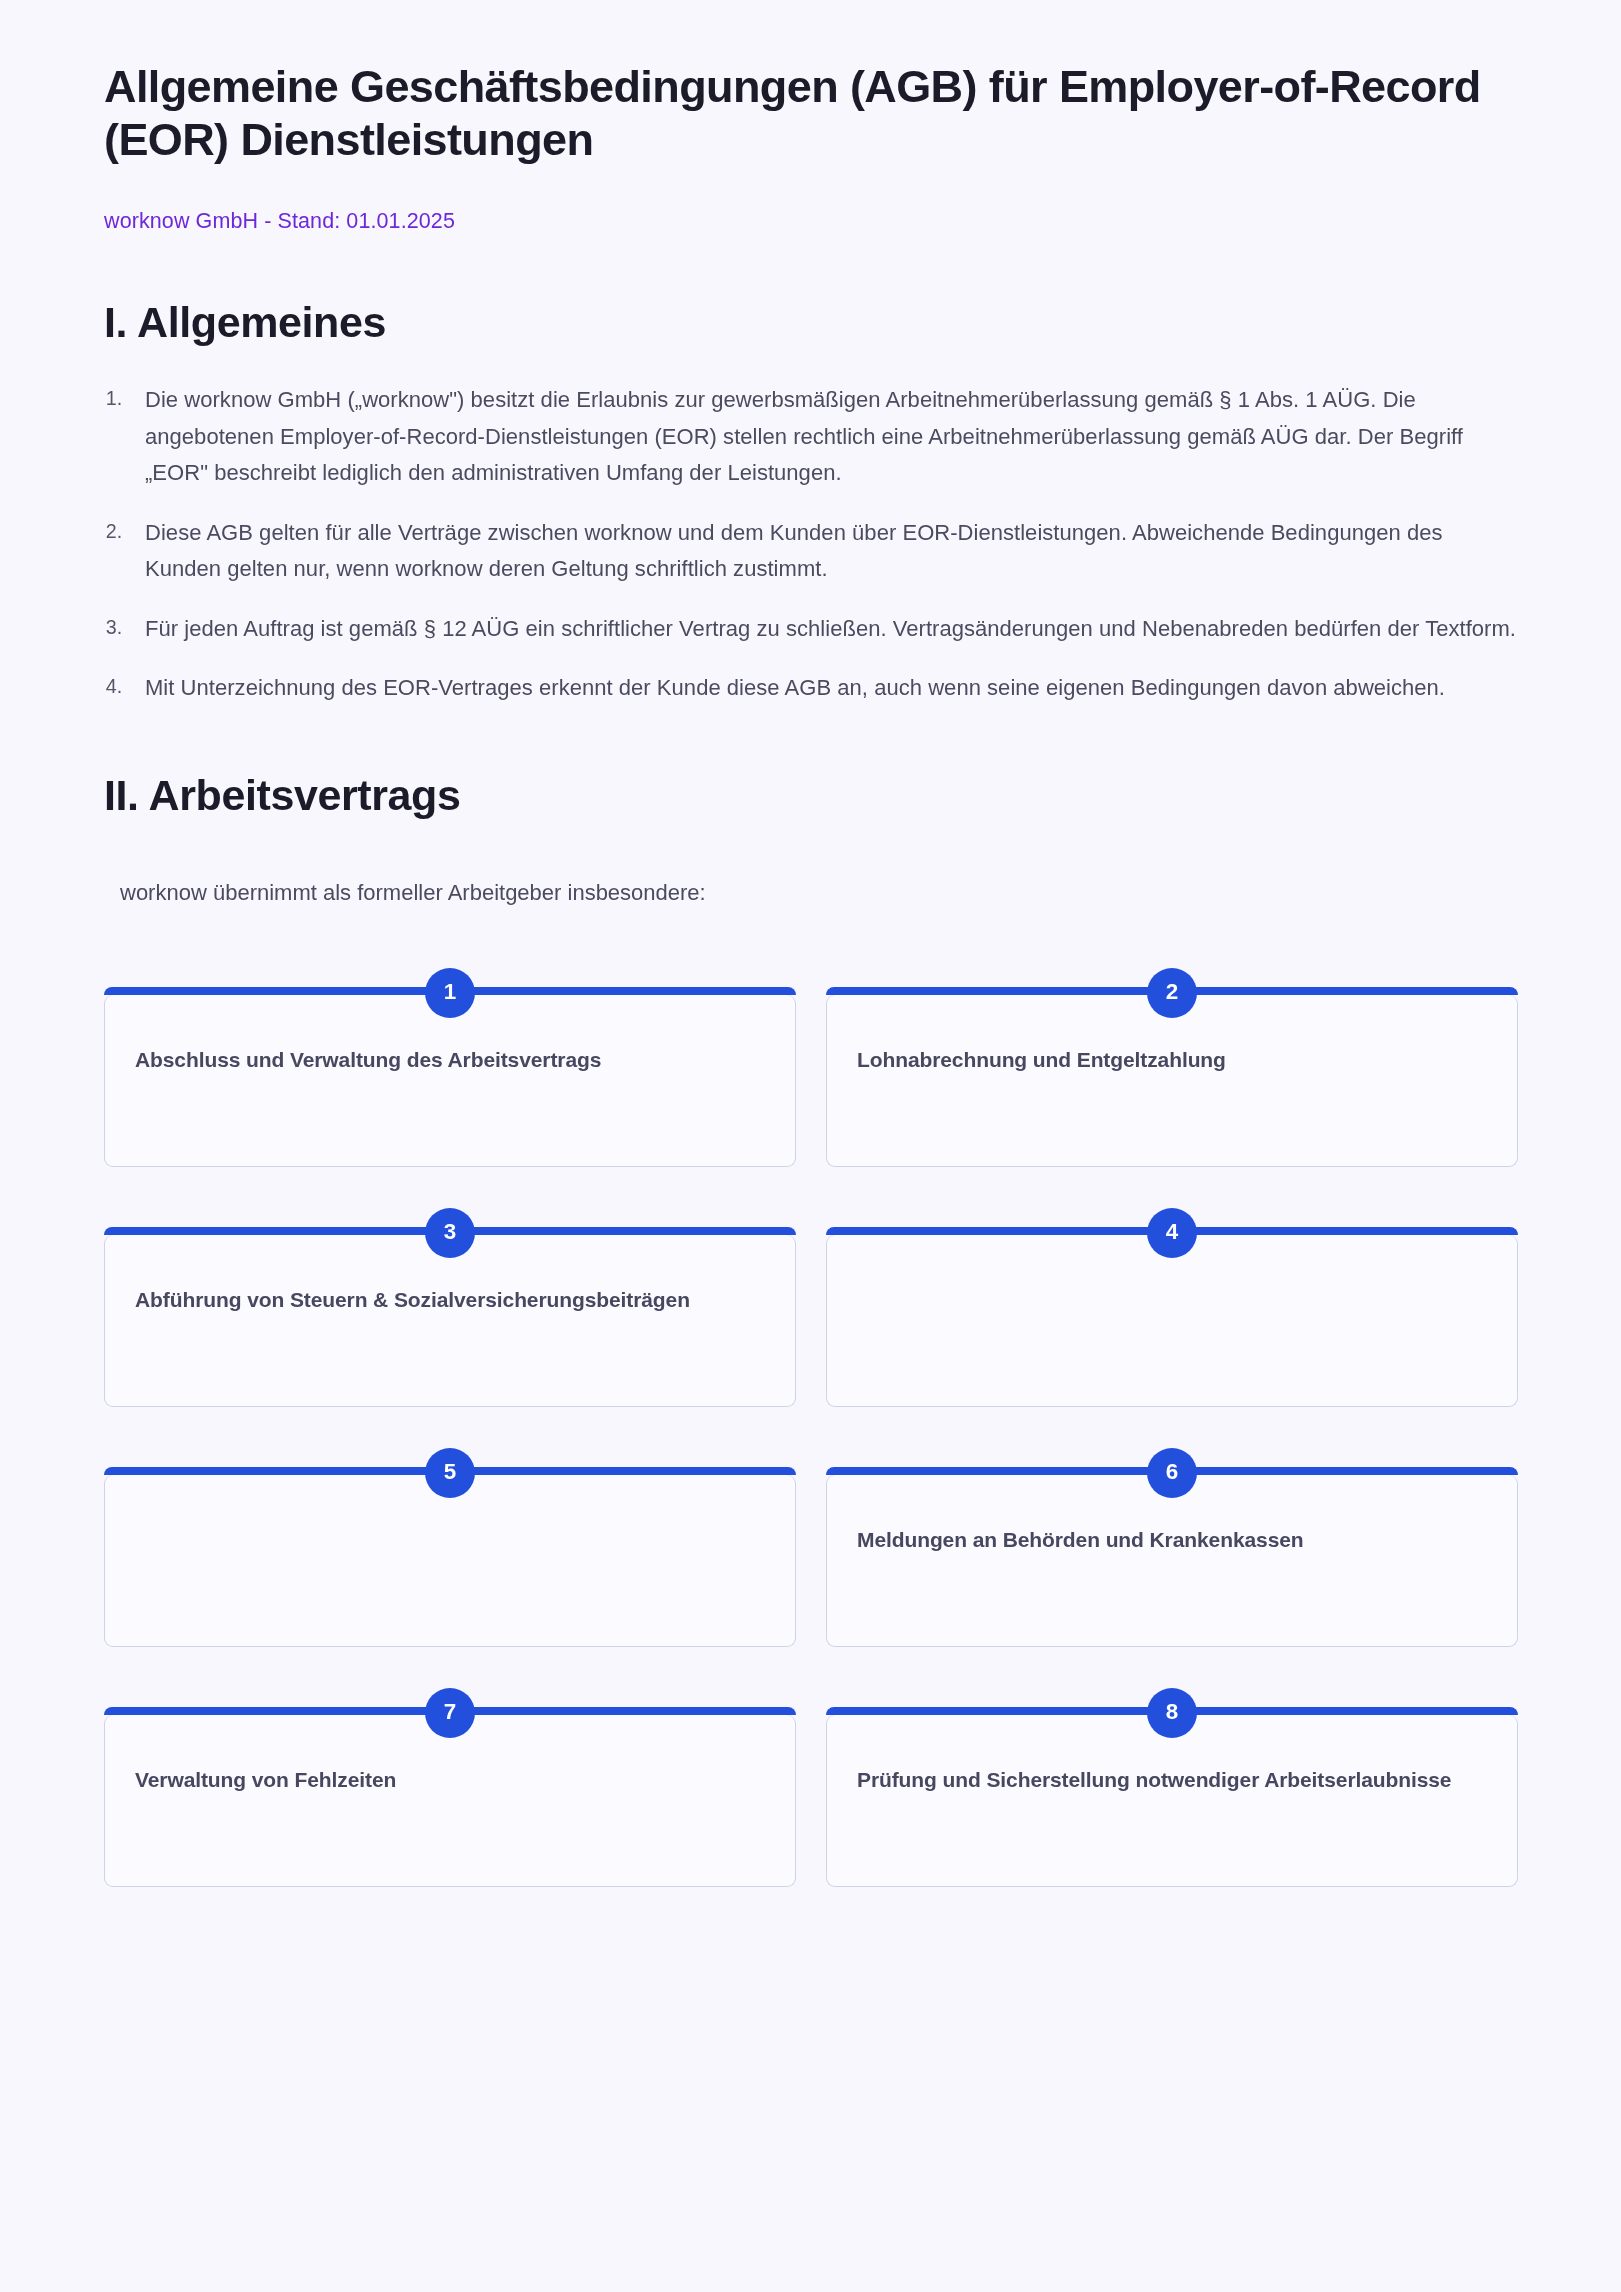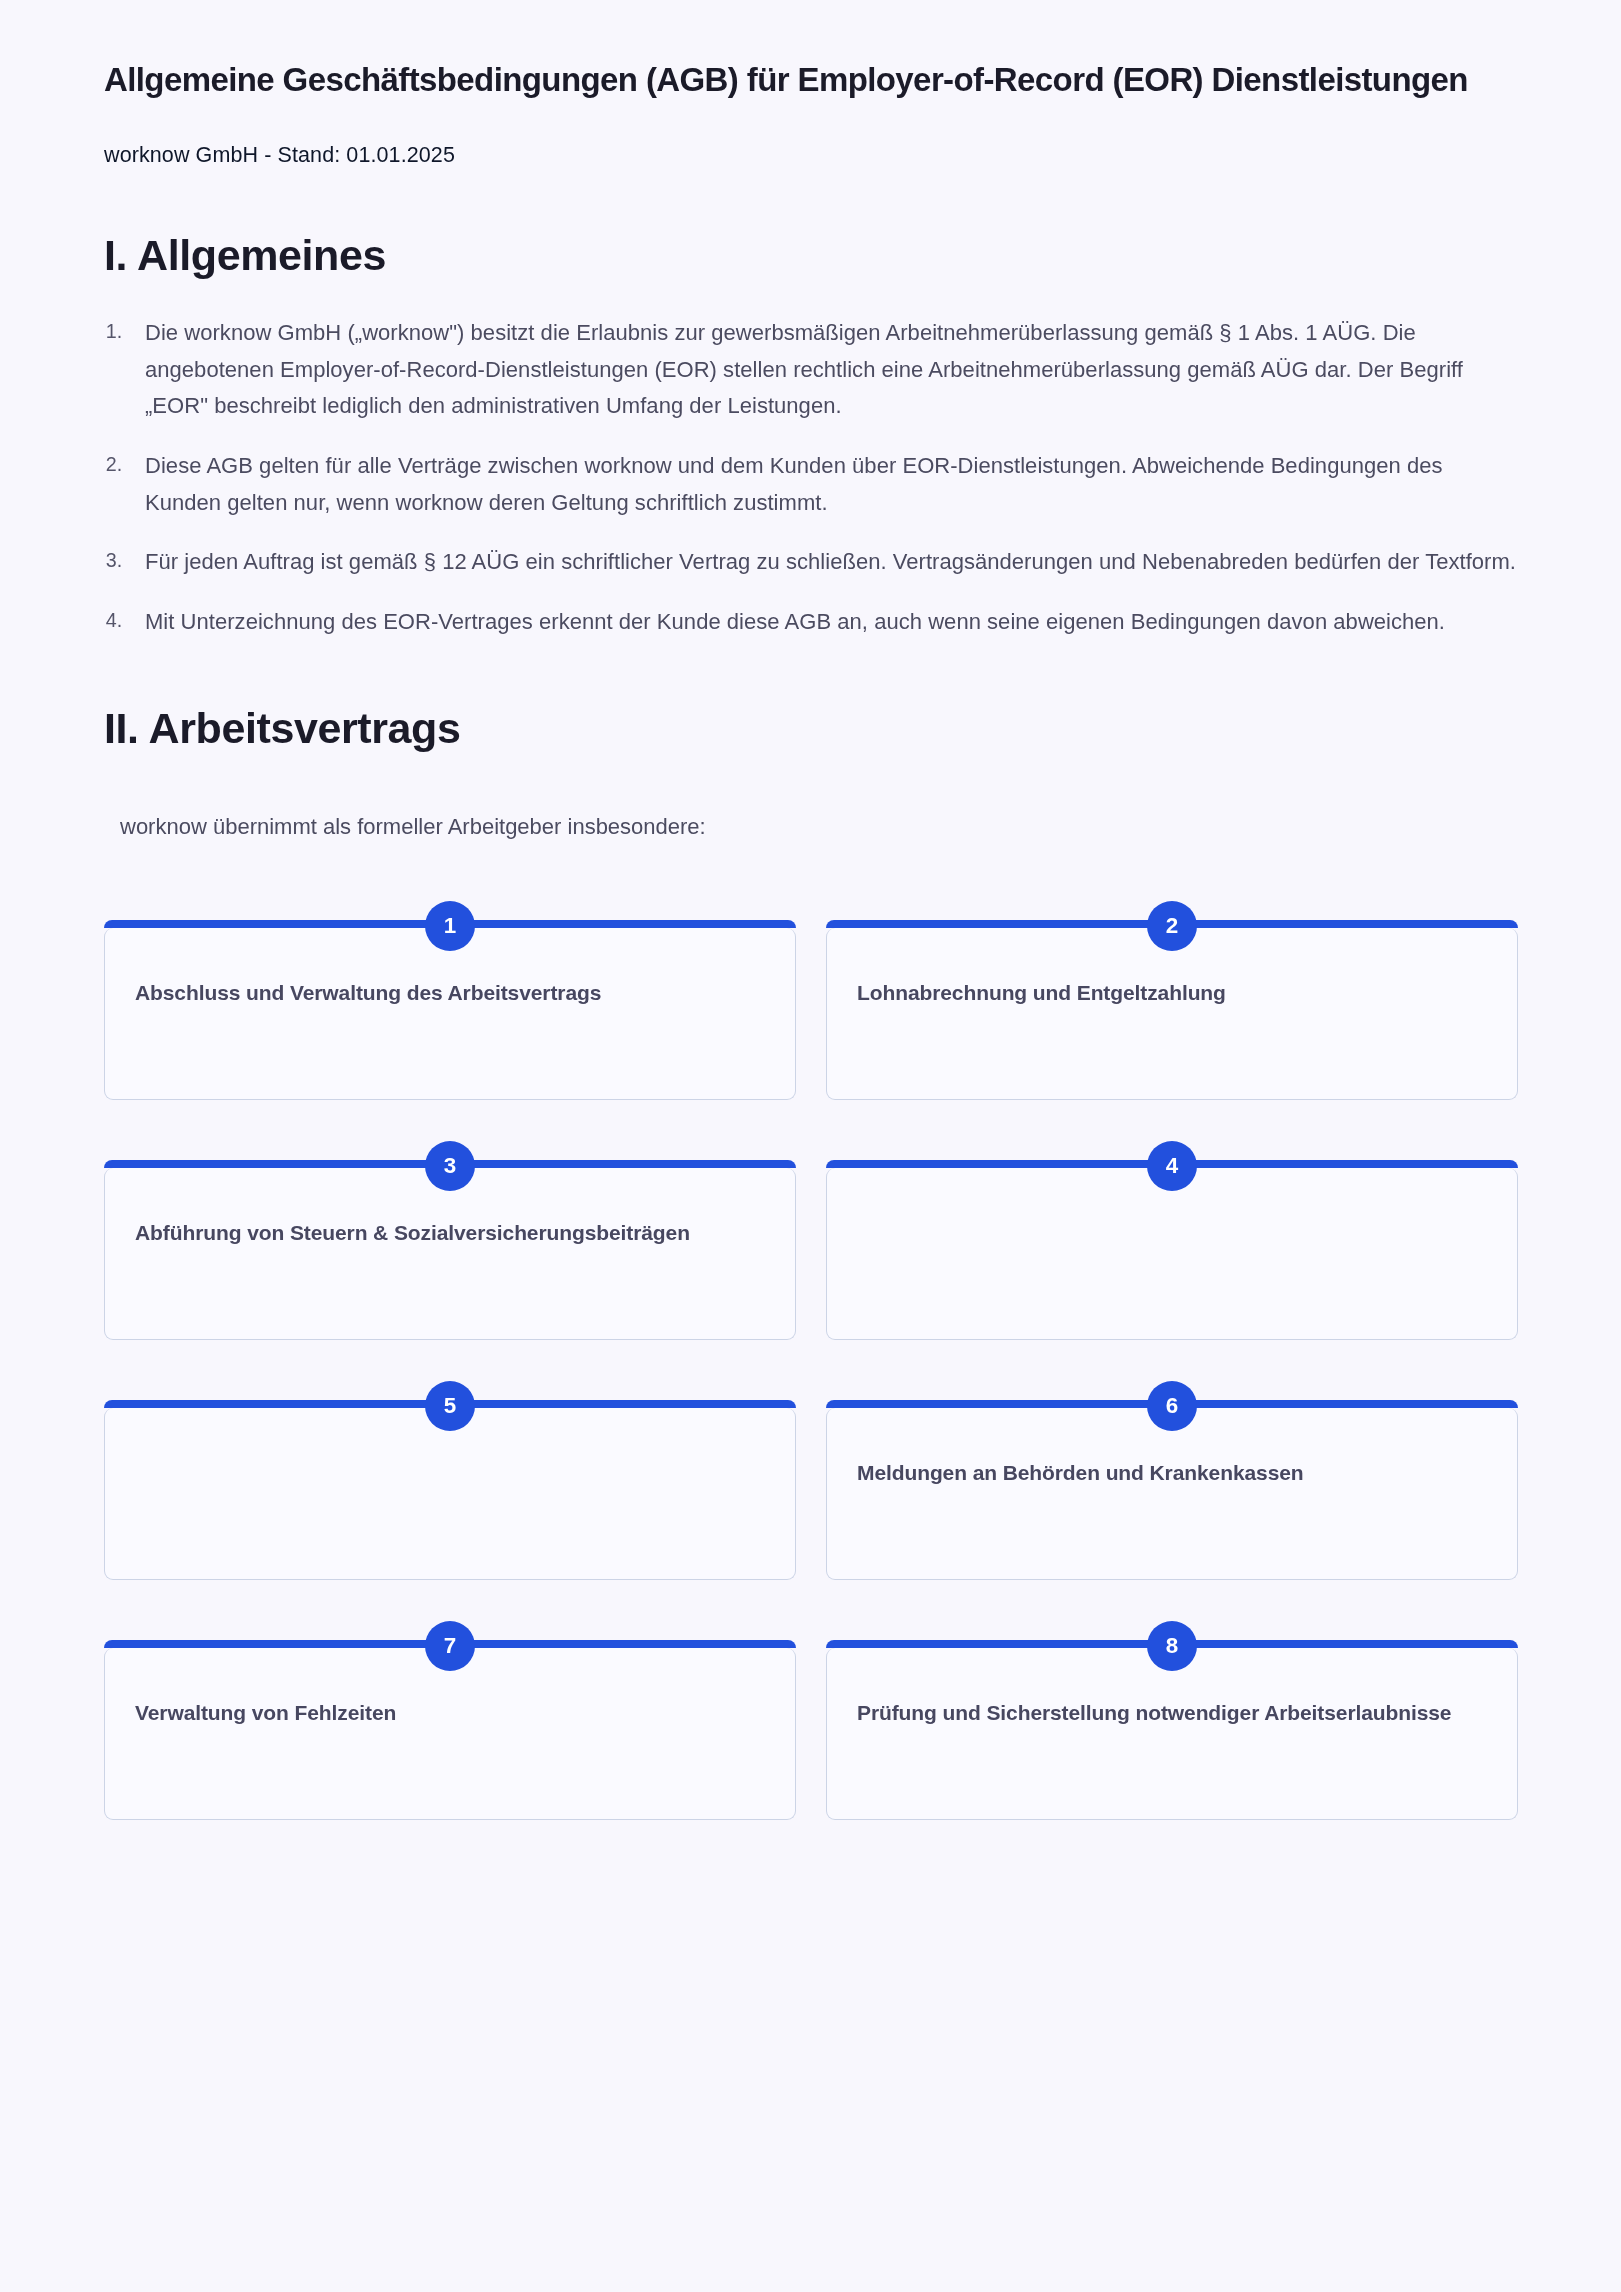--- a/index.html
+++ b/index.html
@@ -20,35 +20,35 @@
     width: 1622px;
     height: 2293px;
     box-sizing: border-box;
     padding: 0 104px;
   }
 
   
   .doc-title {
     margin: 0;
     padding-top: 61px;
-    font-size: 33px;
+    font-size: 45px;
     line-height: 1.17;
     font-weight: 600;
     letter-spacing: -0.6px;
     color: #1b1b29;
     max-width: 1397px;
   }
 
   .doc-subtitle {
     margin: 0;
     padding-top: 39px;
     font-size: 21.5px;
     line-height: 1.5;
     font-weight: 400;
-    color: #0f172a;
+    color: #6d28d9;
     letter-spacing: 0.1px;
   }
 
   
   .section-heading {
     margin: 0;
     font-size: 43px;
     line-height: 1.2;
     font-weight: 600;
     letter-spacing: -0.4px;

